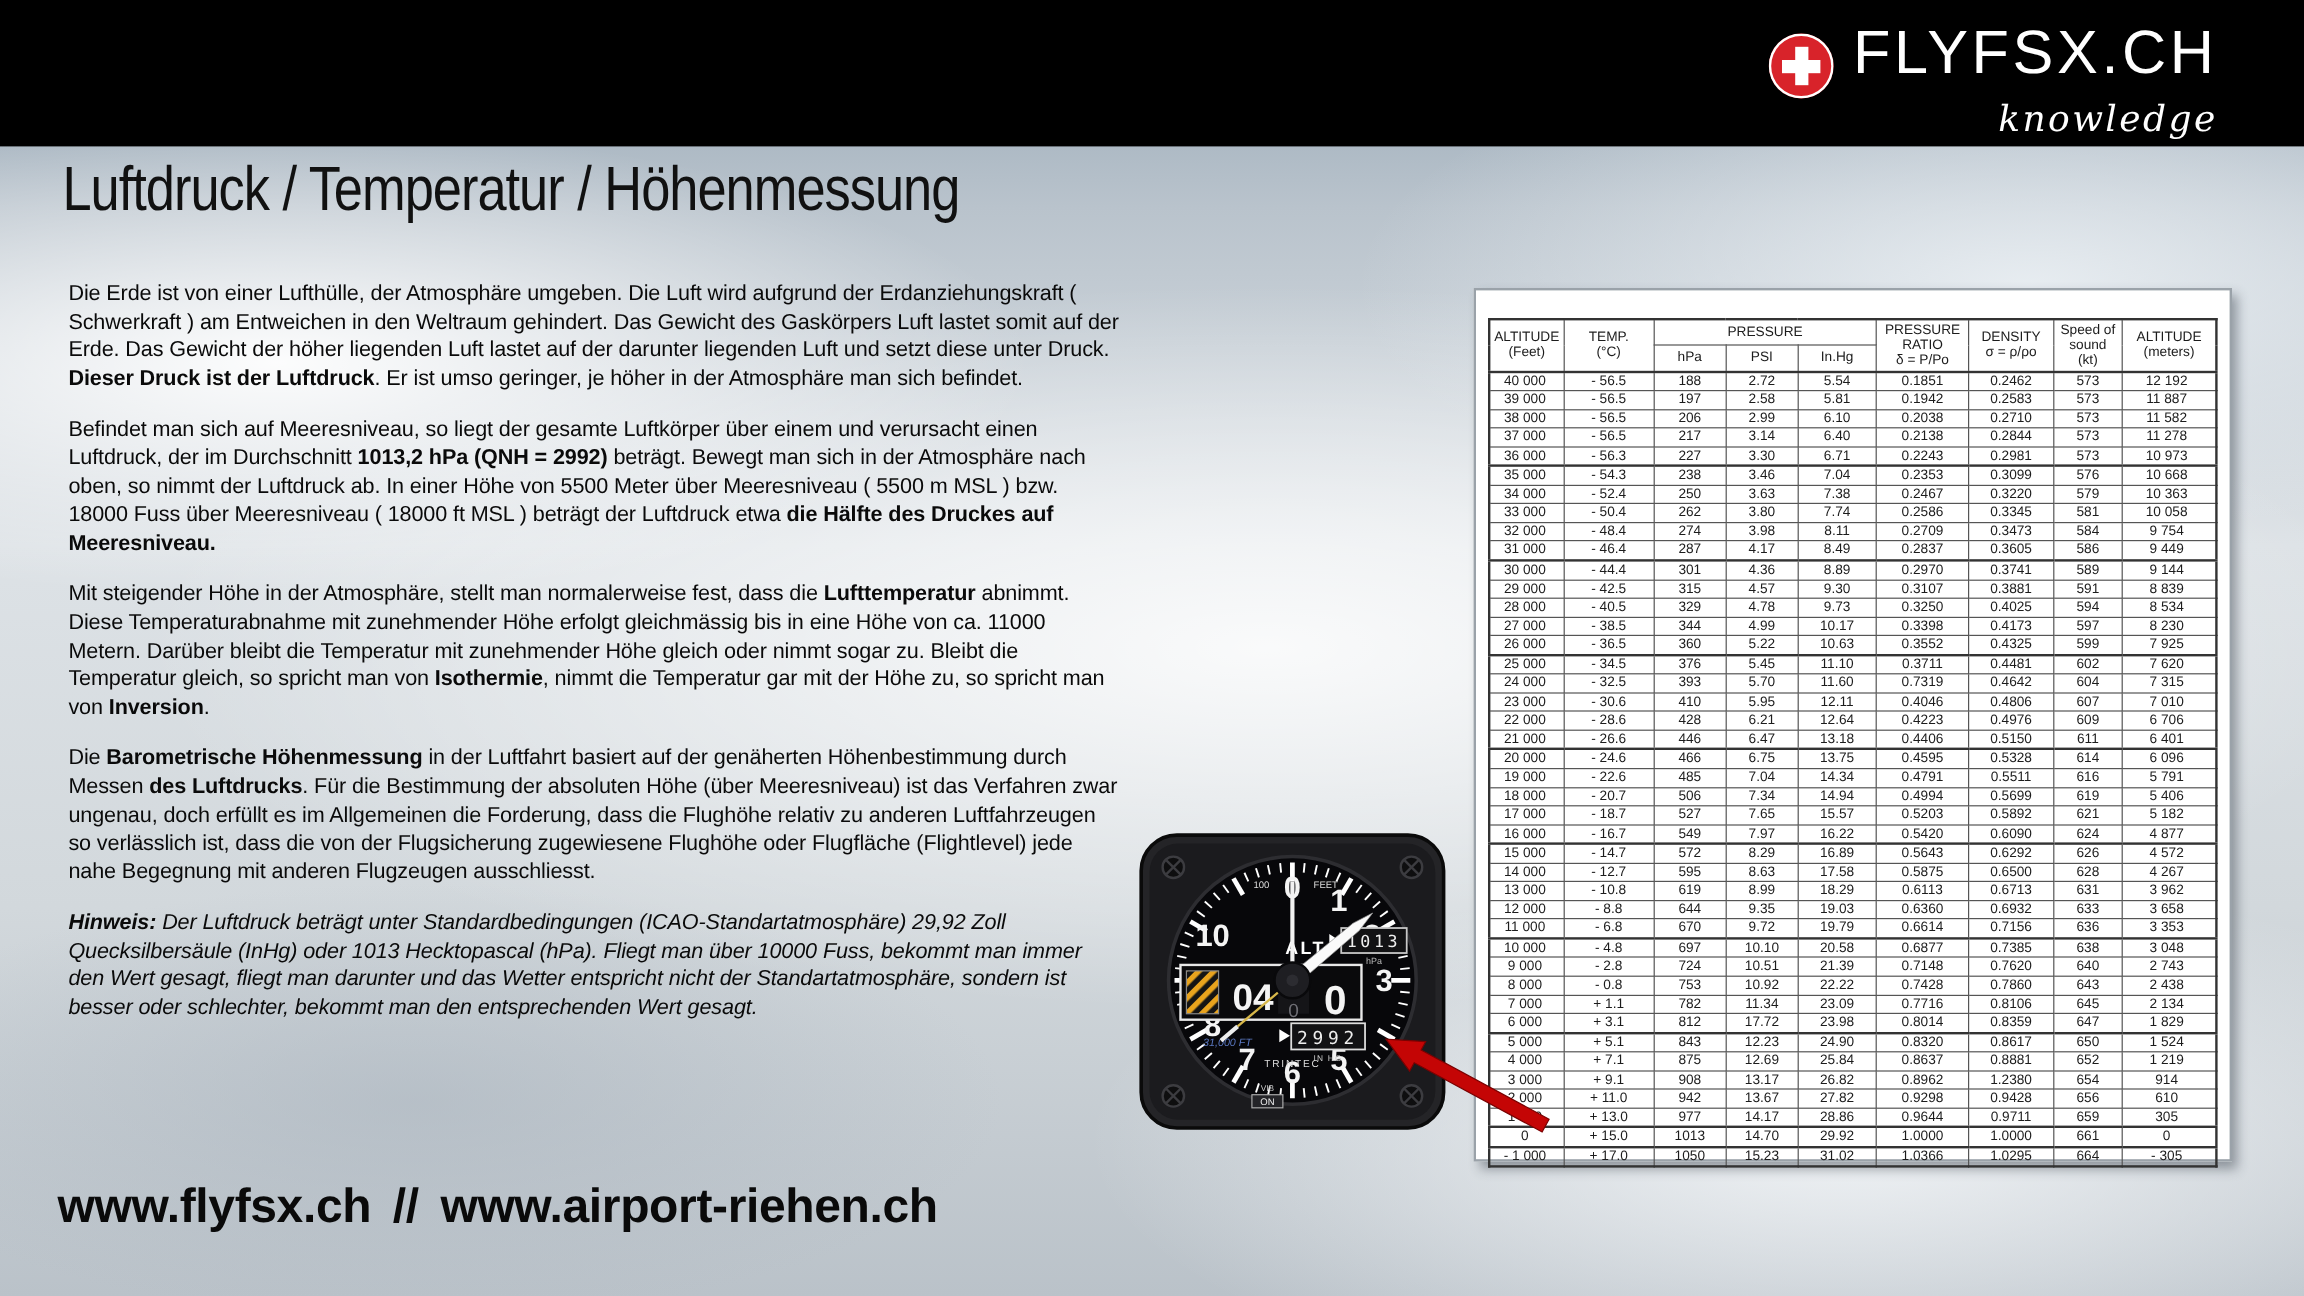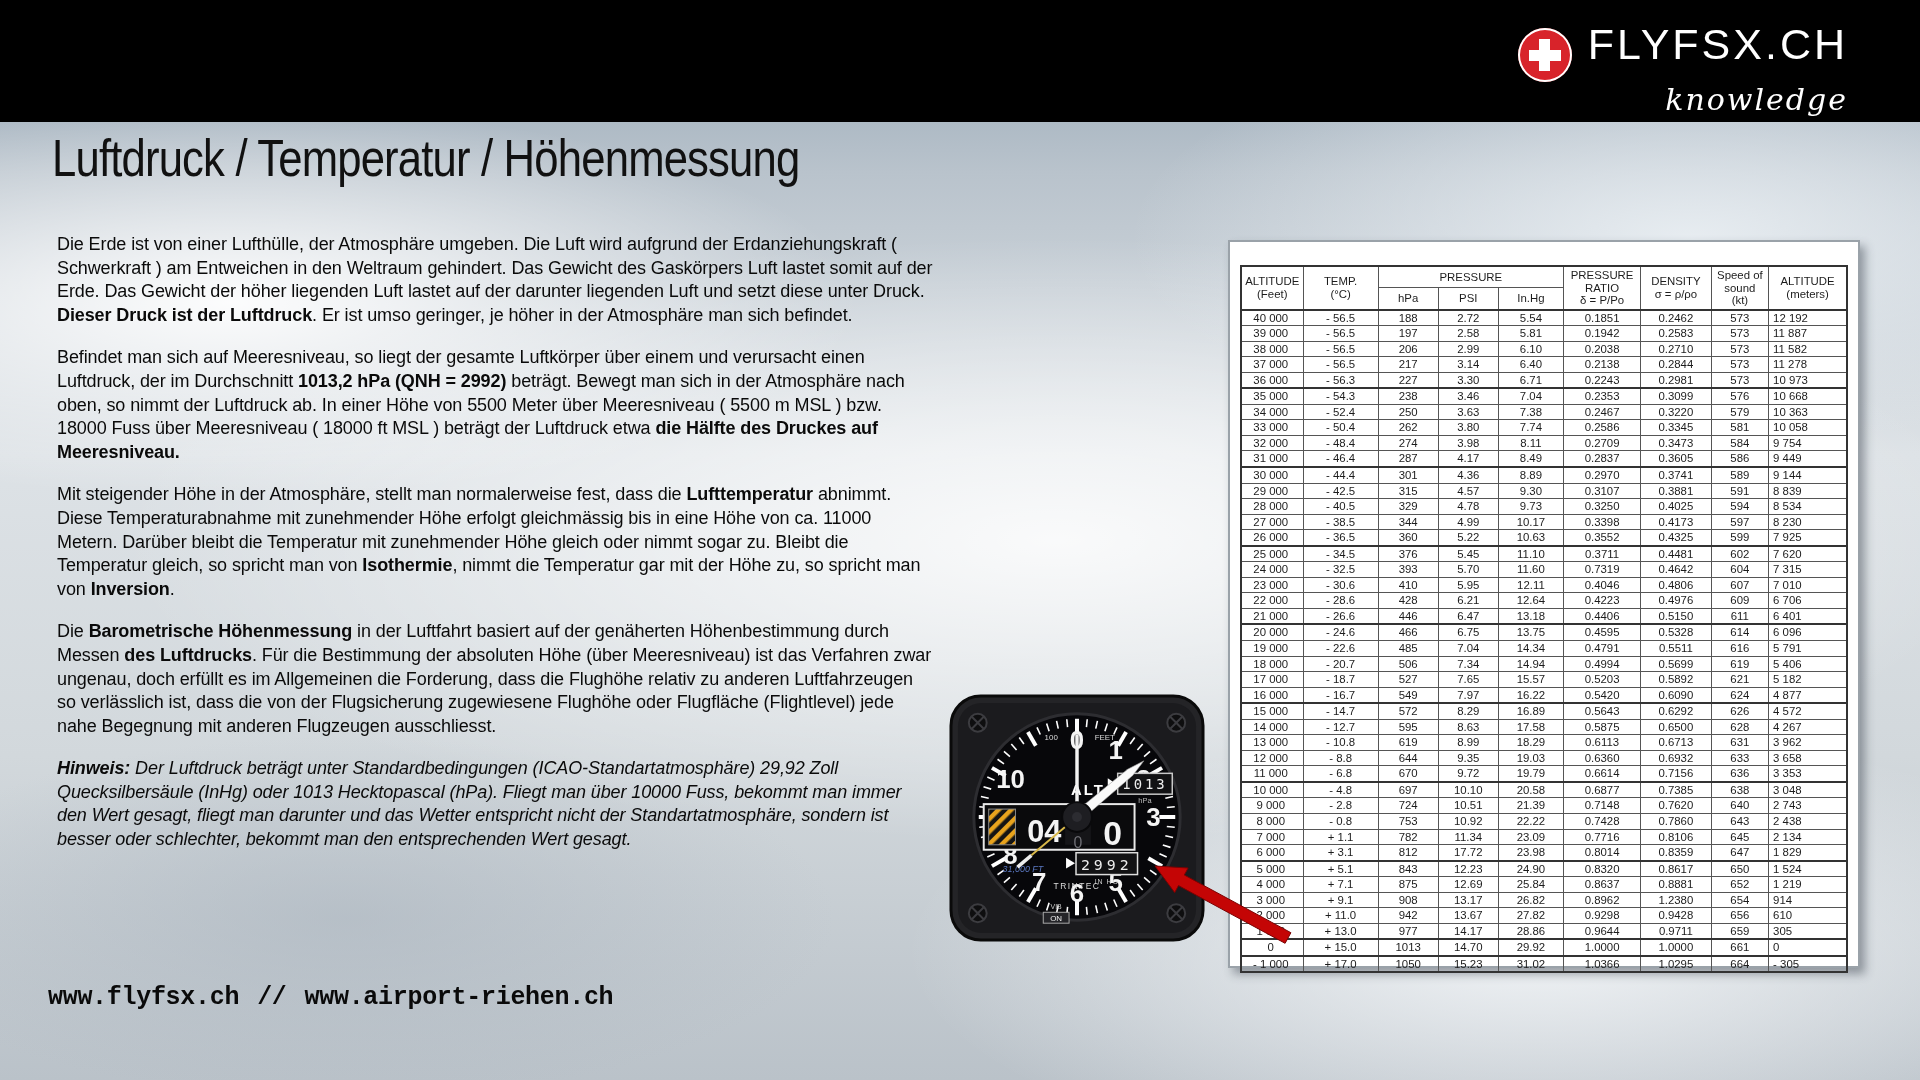--- a/index.html
+++ b/index.html
@@ -17,45 +17,45 @@
   }
   
   .topbar { position:absolute; left:0; top:0; width:100%; height:122px; background:#000; }
   .logo { position:absolute; right:72px; top:20px; display:flex; align-items:flex-start; }
   .swiss-badge { position:relative; width:54px; height:54px; border-radius:50%;
     background:#d8232a; box-shadow:0 0 0 2px #fff inset; margin:8px 16px 0 0; }
   .swiss-badge .bar-h, .swiss-badge .bar-v { position:absolute; background:#fff; }
   .bar-h { width:32px; height:11px; left:11px; top:21.5px; }
   .bar-v { width:11px; height:32px; left:21.5px; top:11px; }
   .brandtext { text-align:right; }
-  .brand { color:#fff; font-size:43px; letter-spacing:3px; font-weight:400; line-height:48px; }
+  .brand { color:#fff; font-size:51px; letter-spacing:3px; font-weight:400; line-height:48px; }
   .tagline { color:#fff; font-family:"DejaVu Serif", serif; font-style:italic;
     font-size:30px; line-height:32px; margin-top:16px; letter-spacing:2px; }
   
   .page-title { position:absolute; left:52px; top:128px; font-size:52px; font-weight:400;
     letter-spacing:-1px; white-space:nowrap; transform:scaleX(.84); transform-origin:0 50%; color:#111; }
   .article { position:absolute; left:57px; top:233px; width:878px; }
   .article p { font-size:18px; line-height:23.6px; letter-spacing:-.1px; margin-bottom:19px; color:#0a0a0a; }
   .article p b { font-weight:bold; }
   .article p.note { font-style:italic; }
-  .footer-urls { position:absolute; left:48px; top:983px; font-size:25px; font-weight:bold;
-    letter-spacing:-.3px; color:#0a0a0a;font-family:Liberation Mono, monospace; }
+  .footer-urls { position:absolute; left:48px; top:983px; font-size:40px; font-weight:bold;
+    letter-spacing:-.3px; color:#0a0a0a; }
   .footer-urls .sep { margin:0 18px; }
   
   .table-panel { position:absolute; left:1228px; top:240px; width:632px; height:728px;
     background:#fff; border:2px solid #9aa2a9; padding:23px 10px;
     box-shadow:5px 6px 9px rgba(50,60,70,.45); }
   table.atm { width:100%; height:100%; border-collapse:collapse; table-layout:fixed;
     font-size:11.4px; color:#1c1c1c; }
   .atm th, .atm td { border:1px solid #555; font-weight:400; }
   .atm thead th { padding:2px 1px; line-height:12.5px; font-size:11.4px; }
   .atm thead tr:first-child th { border-bottom-width:1px; }
   .atm tbody td { padding:0 4px; line-height:14.55px; text-align:center; white-space:nowrap; }
   .atm tbody td.c0 { text-align:center; padding-right:7px; }
-  .atm tbody td.c8 { text-align:left; padding-right:8px; }
+  .atm tbody td.c8 { text-align:center; padding-right:8px; }
   .atm { border:2px solid #333; }
   .atm thead { border-bottom:2px solid #333; }
   .atm tr.grp td { border-top:2px solid #333; }
   .w-ftalt{width:9.5%} .w-temp{width:11.5%} .w-hpa{width:9.2%} .w-psi{width:9.2%}
   .w-inhg{width:10%} .w-ratio{width:11.8%} .w-dens{width:10.8%} .w-spd{width:8.8%} .w-malt{width:12%}
   
   .altimeter-wrap { position:absolute; left:948px; top:692px; width:258px; height:252px; }
   .arrow-wrap { position:absolute; left:1143px; top:846px; width:160px; height:105px; }
   svg text { font-family:"Liberation Sans", sans-serif; }
   .monodigits { font-family:"DejaVu Sans Mono", monospace; }

